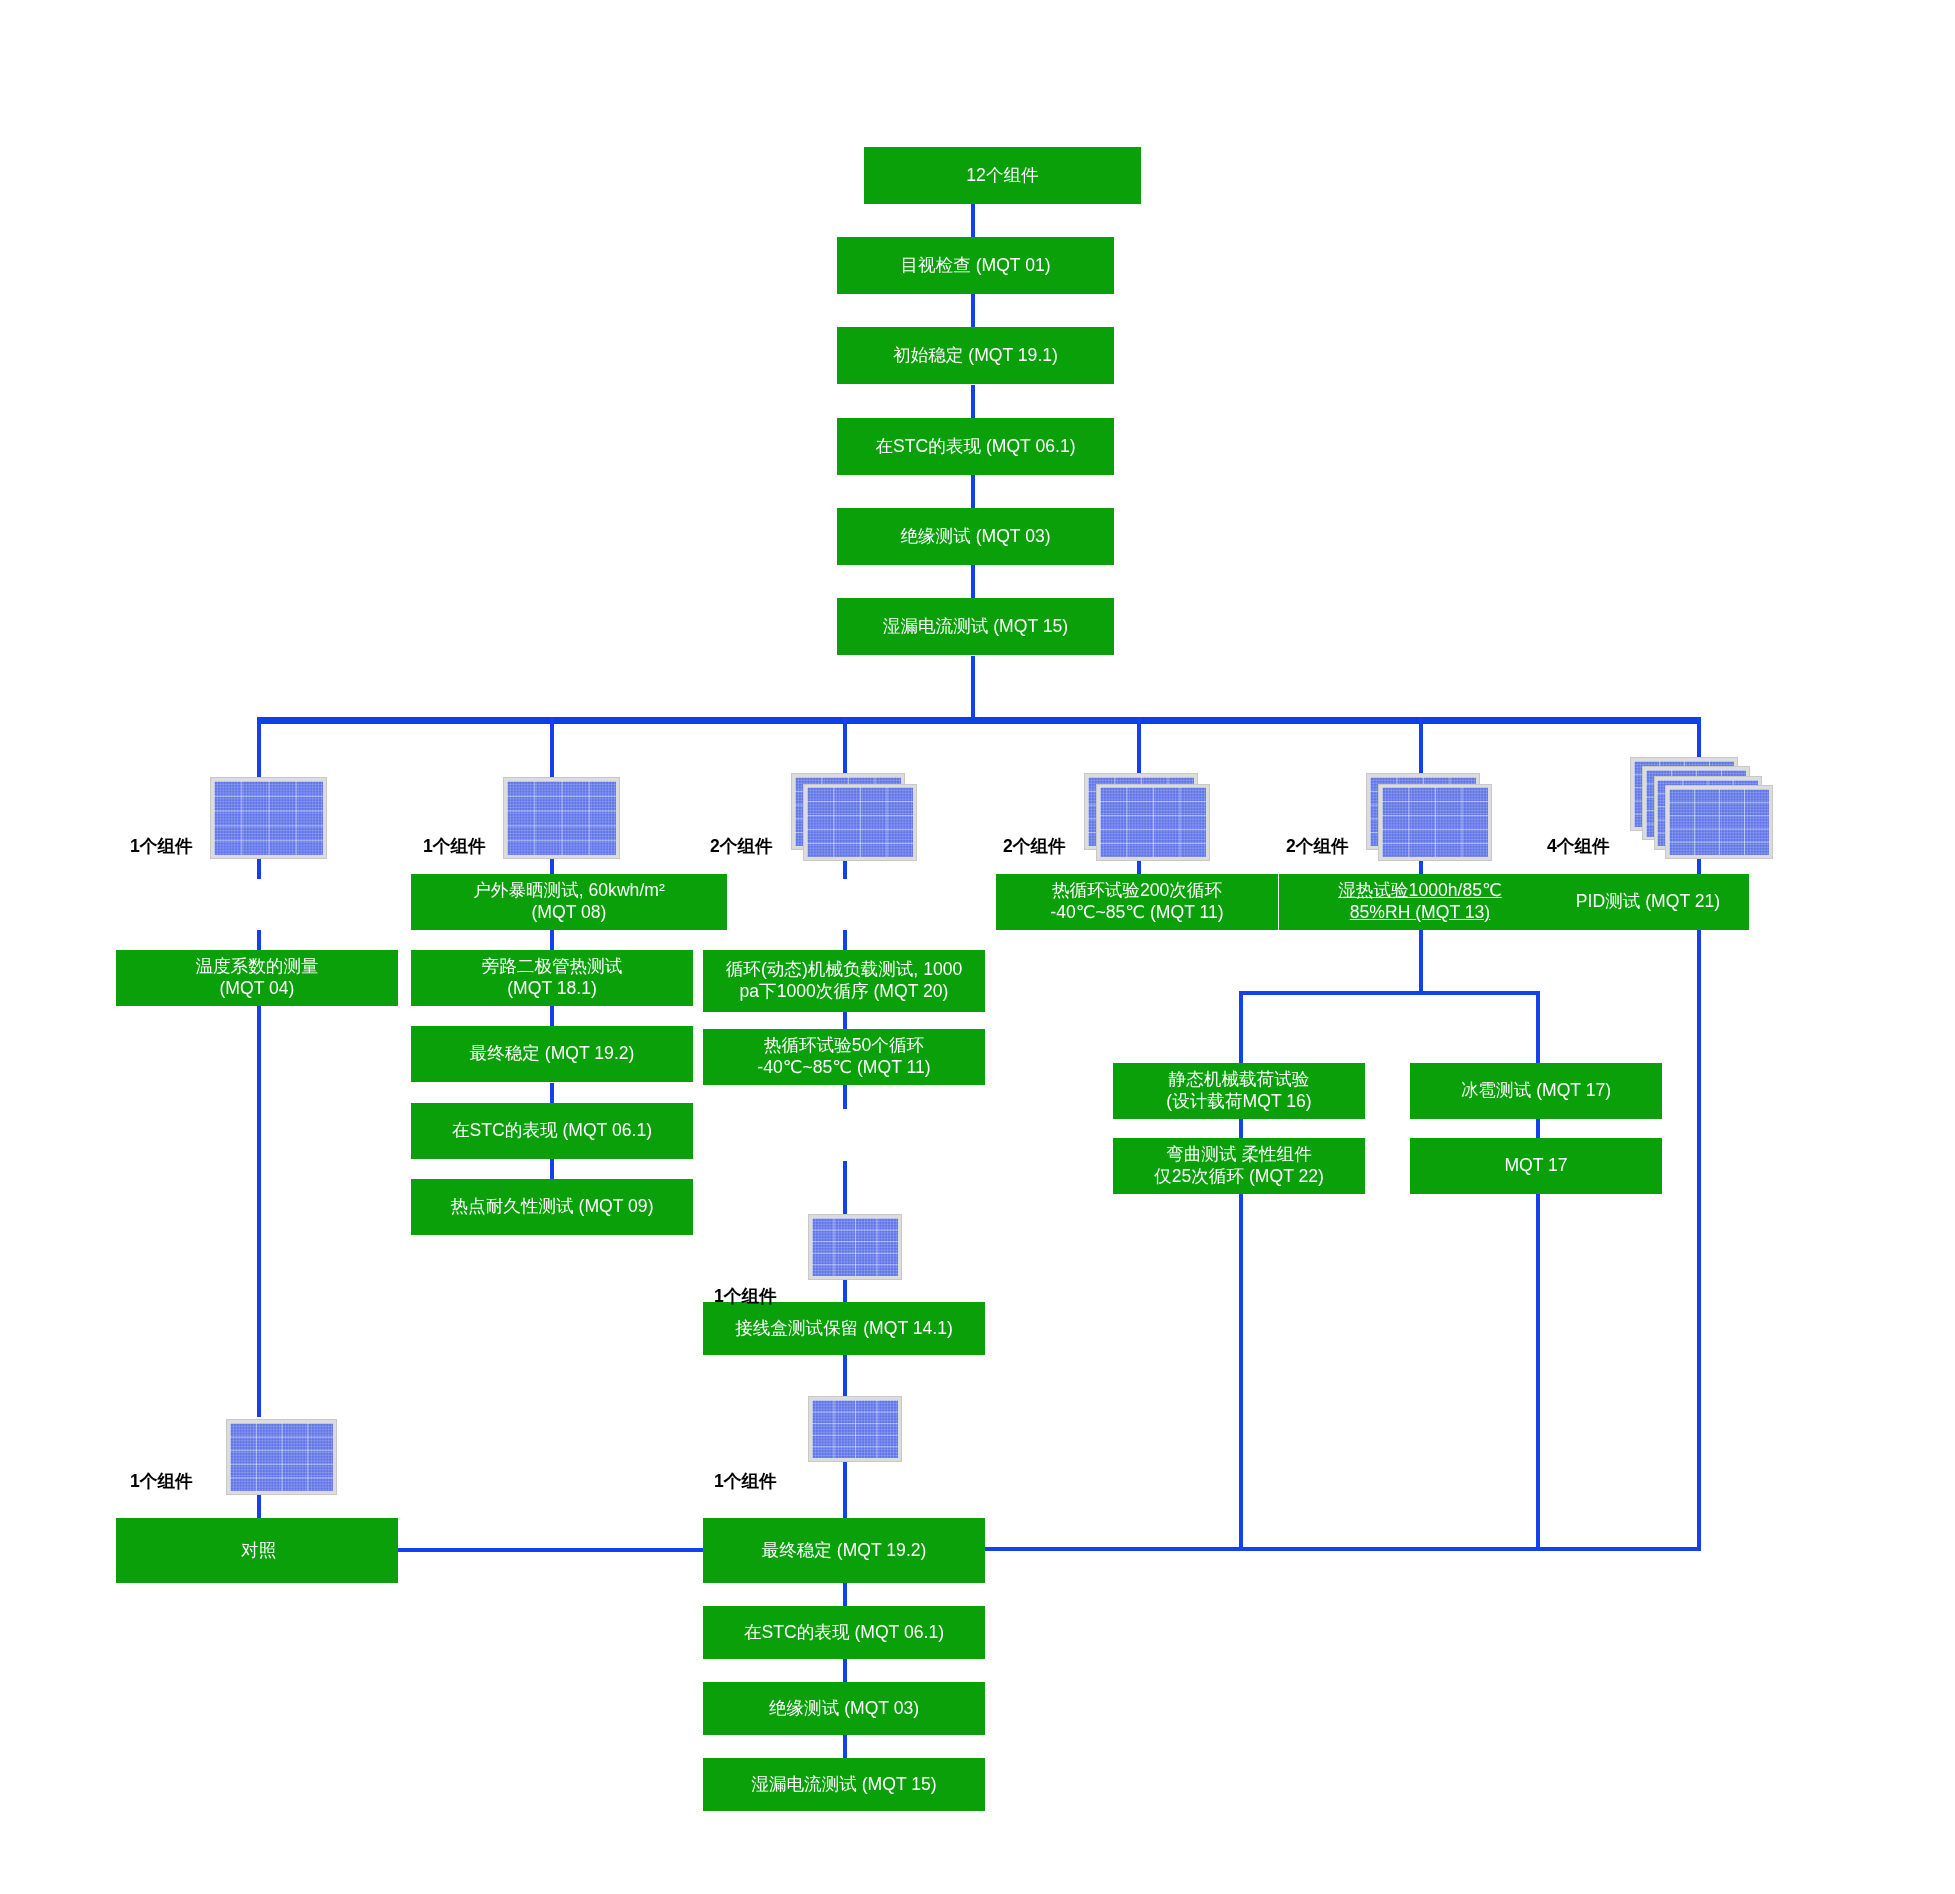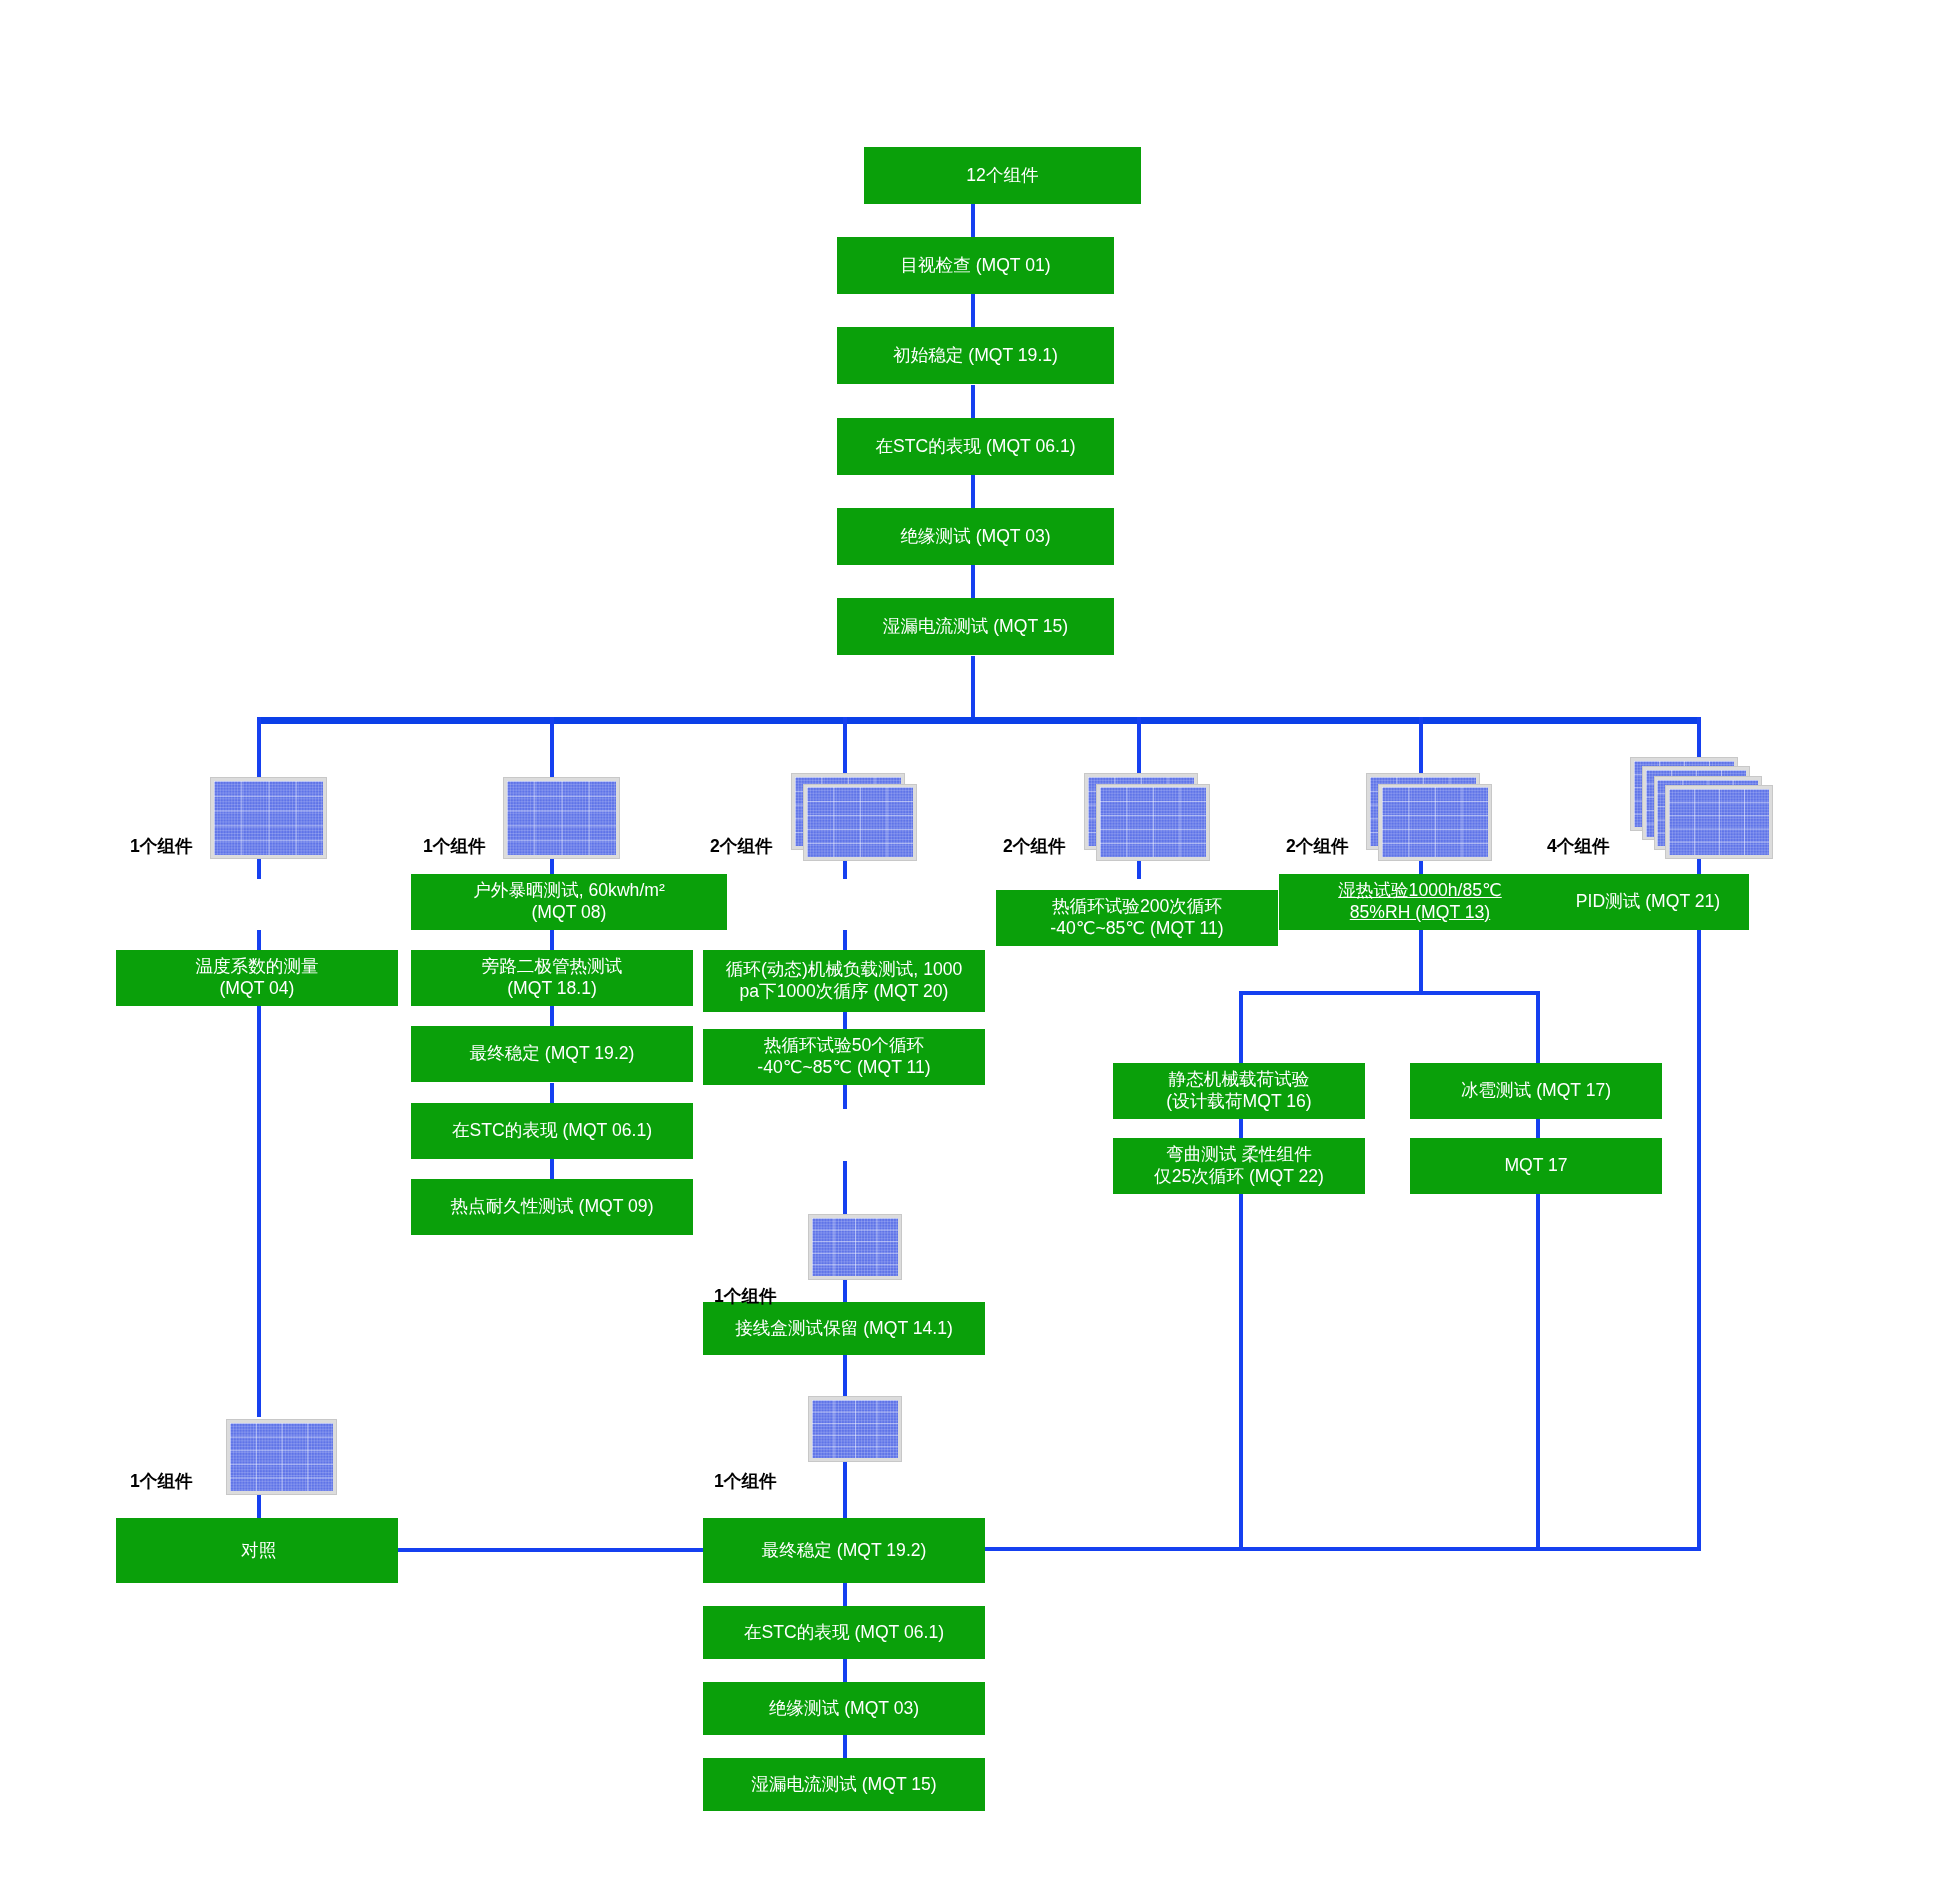--- a/index.html
+++ b/index.html
@@ -158,21 +158,21 @@
   <div class="mod" style="left:1084px;top:773px;width:126px;height:88px;">
     <div class="panel" style="left:0;top:0;width:114px;height:77px;">
         <div class="cells"></div>
       </div>
     <div class="panel" style="left:11.7px;top:10.6px;width:114px;height:77px;">
         <div class="cells"></div>
       </div>
   </div>
   <div class="cap" style="left:1003px;top:834px;">2个组件</div>
   <div class="vline" style="left:1137px;top:857px;height:22px;"></div>
-  <div class="box" style="left:996px;top:874px;width:282px;height:56px;margin-top:16px;">热循环试验200次循环
+  <div class="box" style="left:996px;top:874px;width:282px;height:56px;">热循环试验200次循环
 -40℃~85℃ (MQT 11)</div>
 
   <div class="mod" style="left:1366px;top:773px;width:126px;height:88px;">
     <div class="panel" style="left:0;top:0;width:114px;height:77px;">
         <div class="cells"></div>
       </div>
     <div class="panel" style="left:11.7px;top:10.6px;width:114px;height:77px;">
         <div class="cells"></div>
       </div>
   </div>

